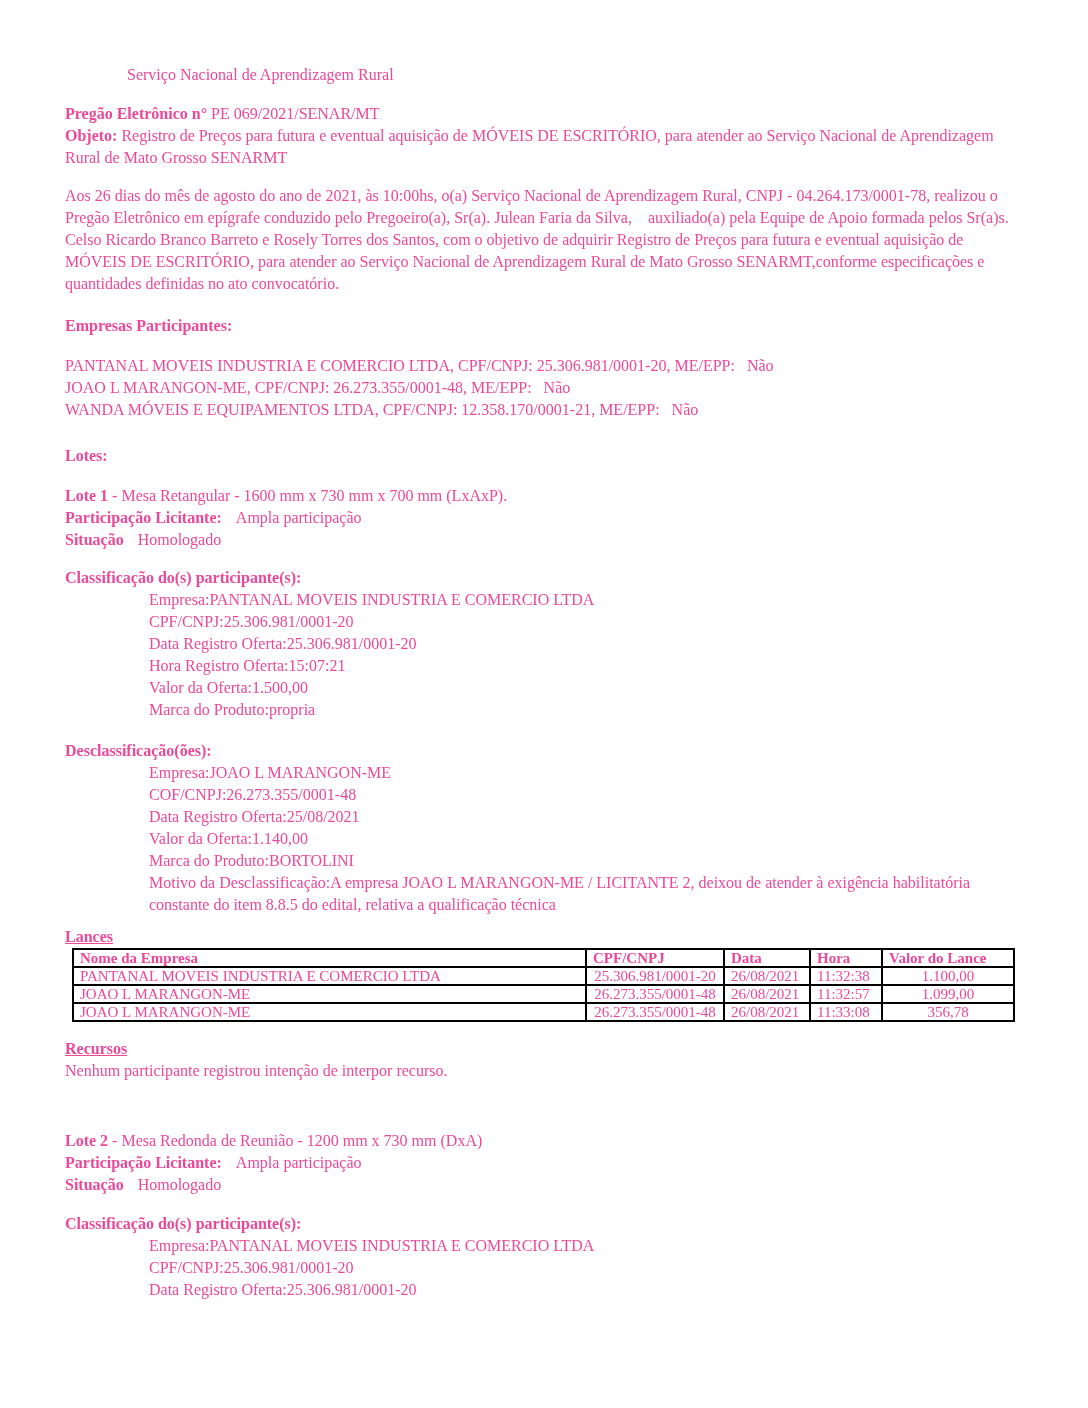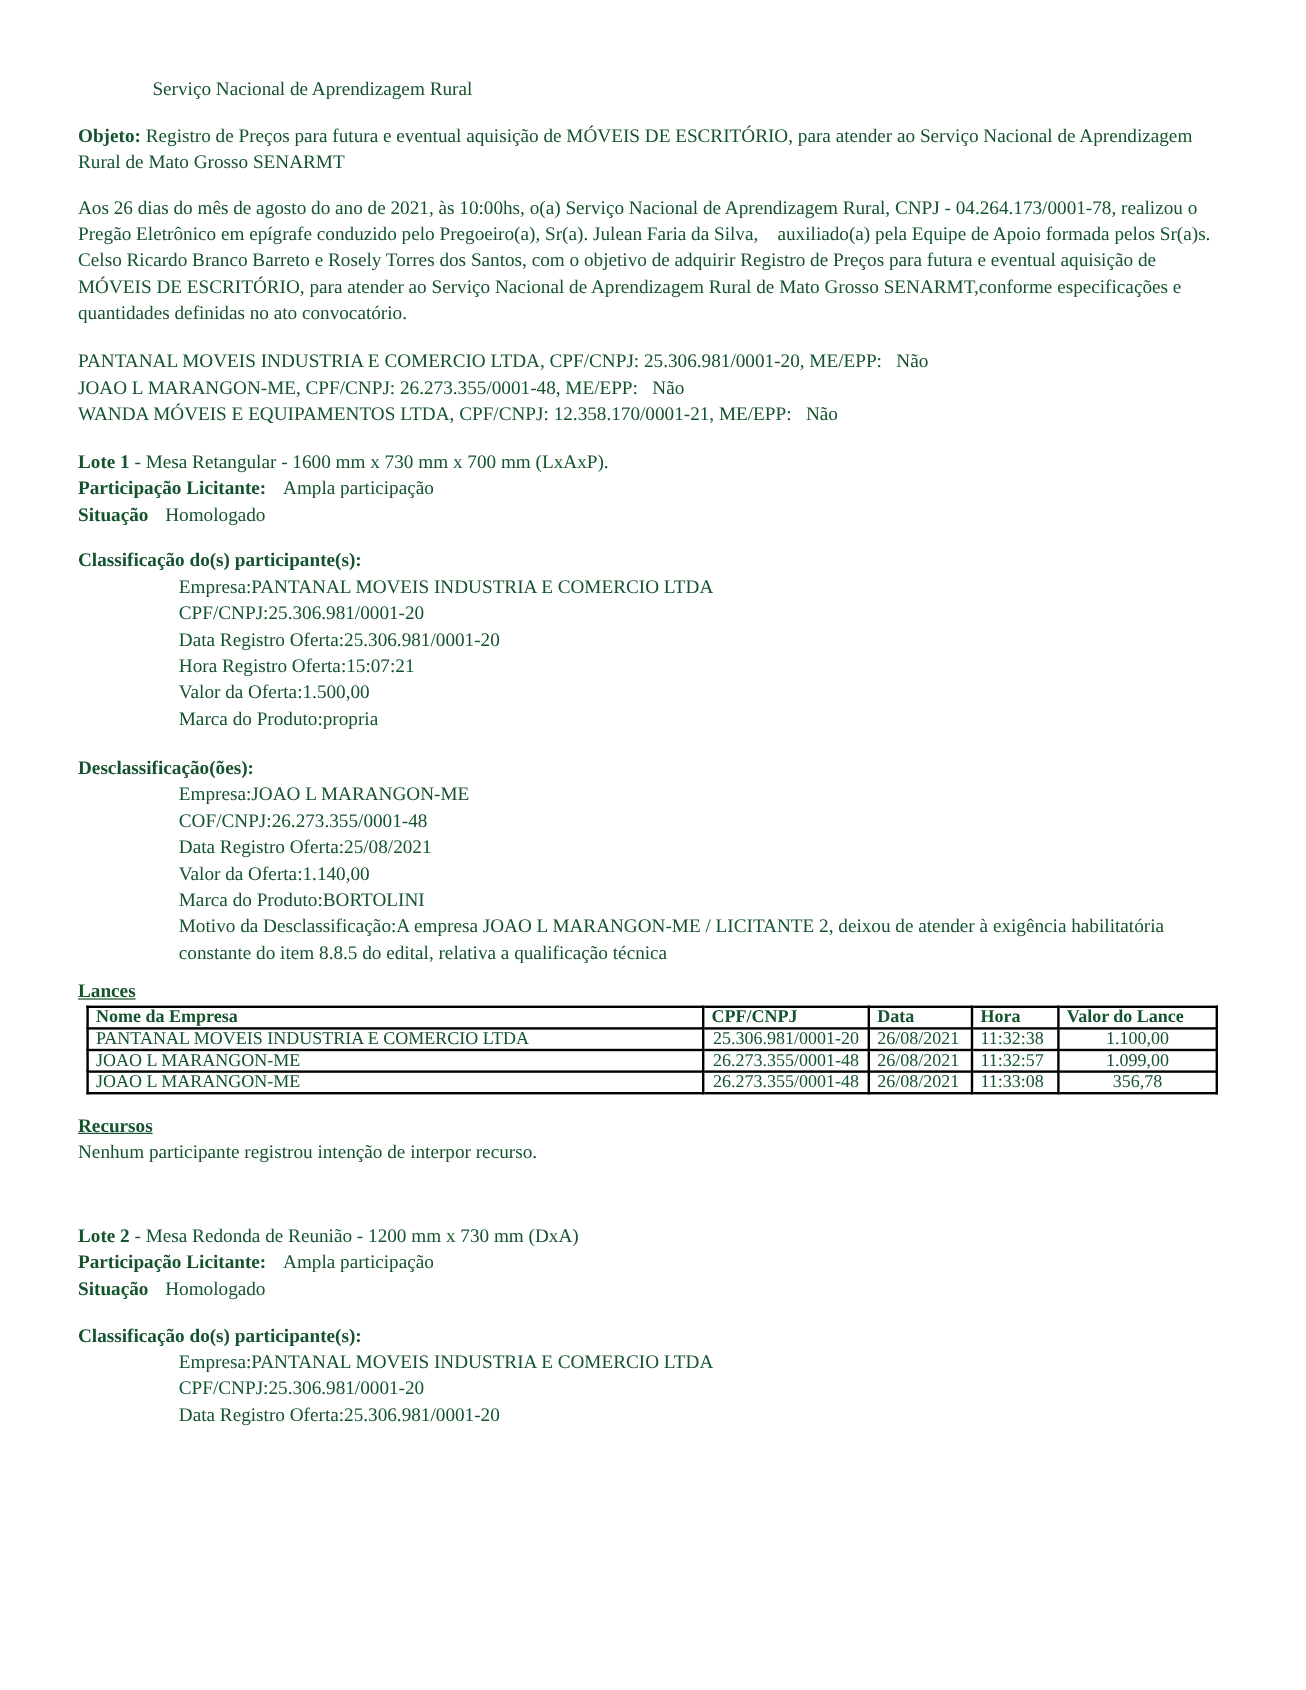--- a/index.html
+++ b/index.html
@@ -3,21 +3,21 @@
 <meta charset="utf-8">
 <style>
   html, body { margin: 0; padding: 0; background: #fff; }
   .page {
     position: relative;
     width: 1088px;
     height: 1408px;
     box-sizing: border-box;
     padding: 64px 63px 0 65px;
     background: #ffffff;
-    color: #14532d;
+    color: #ec4899;
     font-family: "Liberation Serif", "DejaVu Serif", serif;
     font-size: 16px;
     line-height: 22px;
     overflow: hidden;
   }
   .b { font-weight: bold; }
   .u { text-decoration: underline; }
   .prewrap { white-space: pre-wrap; }
   .gap { margin-left: 14px; }
   .indent { margin-left: 84px; }
@@ -60,32 +60,35 @@
   td.right { text-align: center; }
 </style>
 </head>
 <body>
 
 <div class="page">
 
   <div class="org-line">Serviço Nacional de Aprendizagem Rural</div>
 
   <div class="pregao-block">
+    <div><span class="b">Pregão Eletrônico n°</span><span class="prewrap"> PE 069/2021/SENAR/MT</span></div>
     <div><span class="b">Objeto:</span><span class="prewrap"> Registro de Preços para futura e eventual aquisição de MÓVEIS DE ESCRITÓRIO, para atender ao Serviço Nacional de Aprendizagem Rural de Mato Grosso SENARMT</span></div>
   </div>
 
   <p class="intro-paragraph prewrap">Aos 26 dias do mês de agosto do ano de 2021, às 10:00hs, o(a) Serviço Nacional de Aprendizagem Rural, CNPJ - 04.264.173/0001-78, realizou o Pregão Eletrônico em epígrafe conduzido pelo Pregoeiro(a), Sr(a). Julean Faria da Silva,    auxiliado(a) pela Equipe de Apoio formada pelos Sr(a)s. Celso Ricardo Branco Barreto e Rosely Torres dos Santos, com o objetivo de adquirir Registro de Preços para futura e eventual aquisição de MÓVEIS DE ESCRITÓRIO, para atender ao Serviço Nacional de Aprendizagem Rural de Mato Grosso SENARMT,conforme especificações e quantidades definidas no ato convocatório.</p>
 
+  <div class="participantes-title b">Empresas Participantes:</div>
 
   <div class="participantes-list">
     <div class="prewrap">PANTANAL MOVEIS INDUSTRIA E COMERCIO LTDA, CPF/CNPJ: 25.306.981/0001-20, ME/EPP:   Não</div>
     <div class="prewrap">JOAO L MARANGON-ME, CPF/CNPJ: 26.273.355/0001-48, ME/EPP:   Não</div>
     <div class="prewrap">WANDA MÓVEIS E EQUIPAMENTOS LTDA, CPF/CNPJ: 12.358.170/0001-21, ME/EPP:   Não</div>
   </div>
 
+  <div class="lotes-title b">Lotes:</div>
 
   <div class="lote1-block">
     <div><span class="b">Lote 1</span><span class="prewrap"> - Mesa Retangular - 1600 mm x 730 mm x 700 mm (LxAxP).</span></div>
     <div><span class="b">Participação Licitante:</span><span class="gap">Ampla participação</span></div>
     <div><span class="b">Situação</span><span class="gap">Homologado</span></div>
   </div>
 
   <div class="classif1-block">
     <div class="b">Classificação do(s) participante(s):</div>
     <div class="indent">Empresa:PANTANAL MOVEIS INDUSTRIA E COMERCIO LTDA</div>

